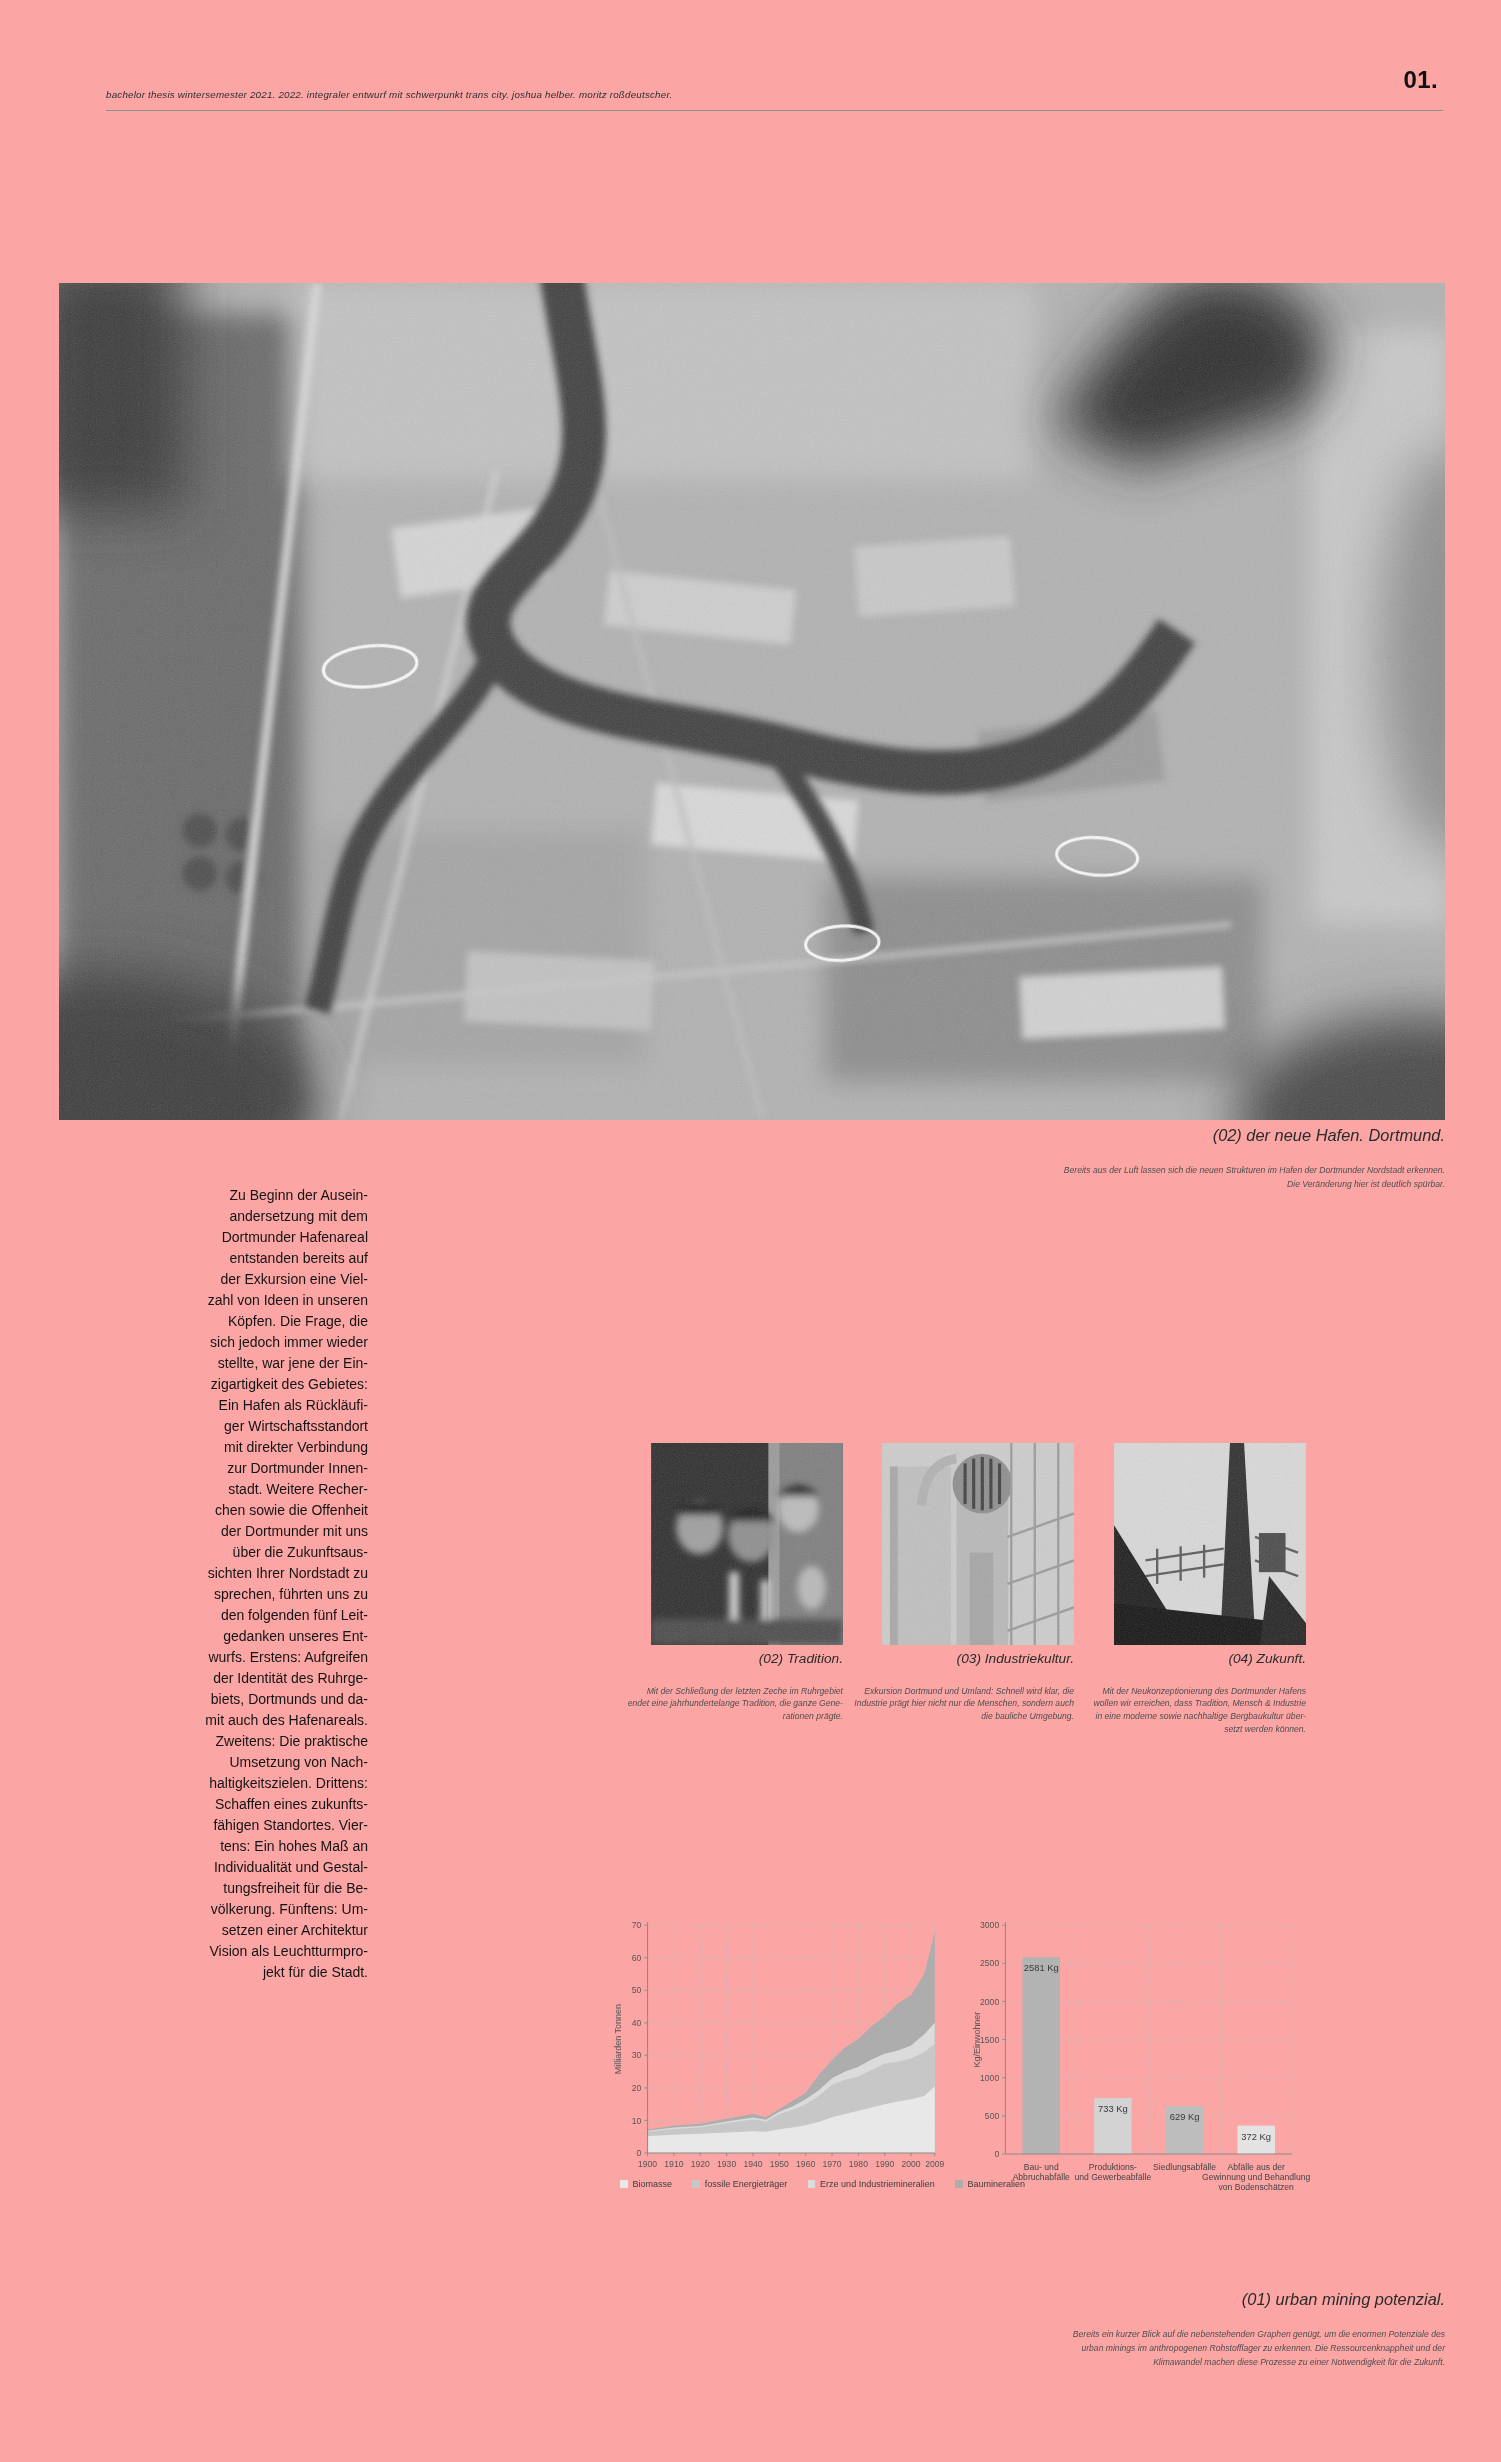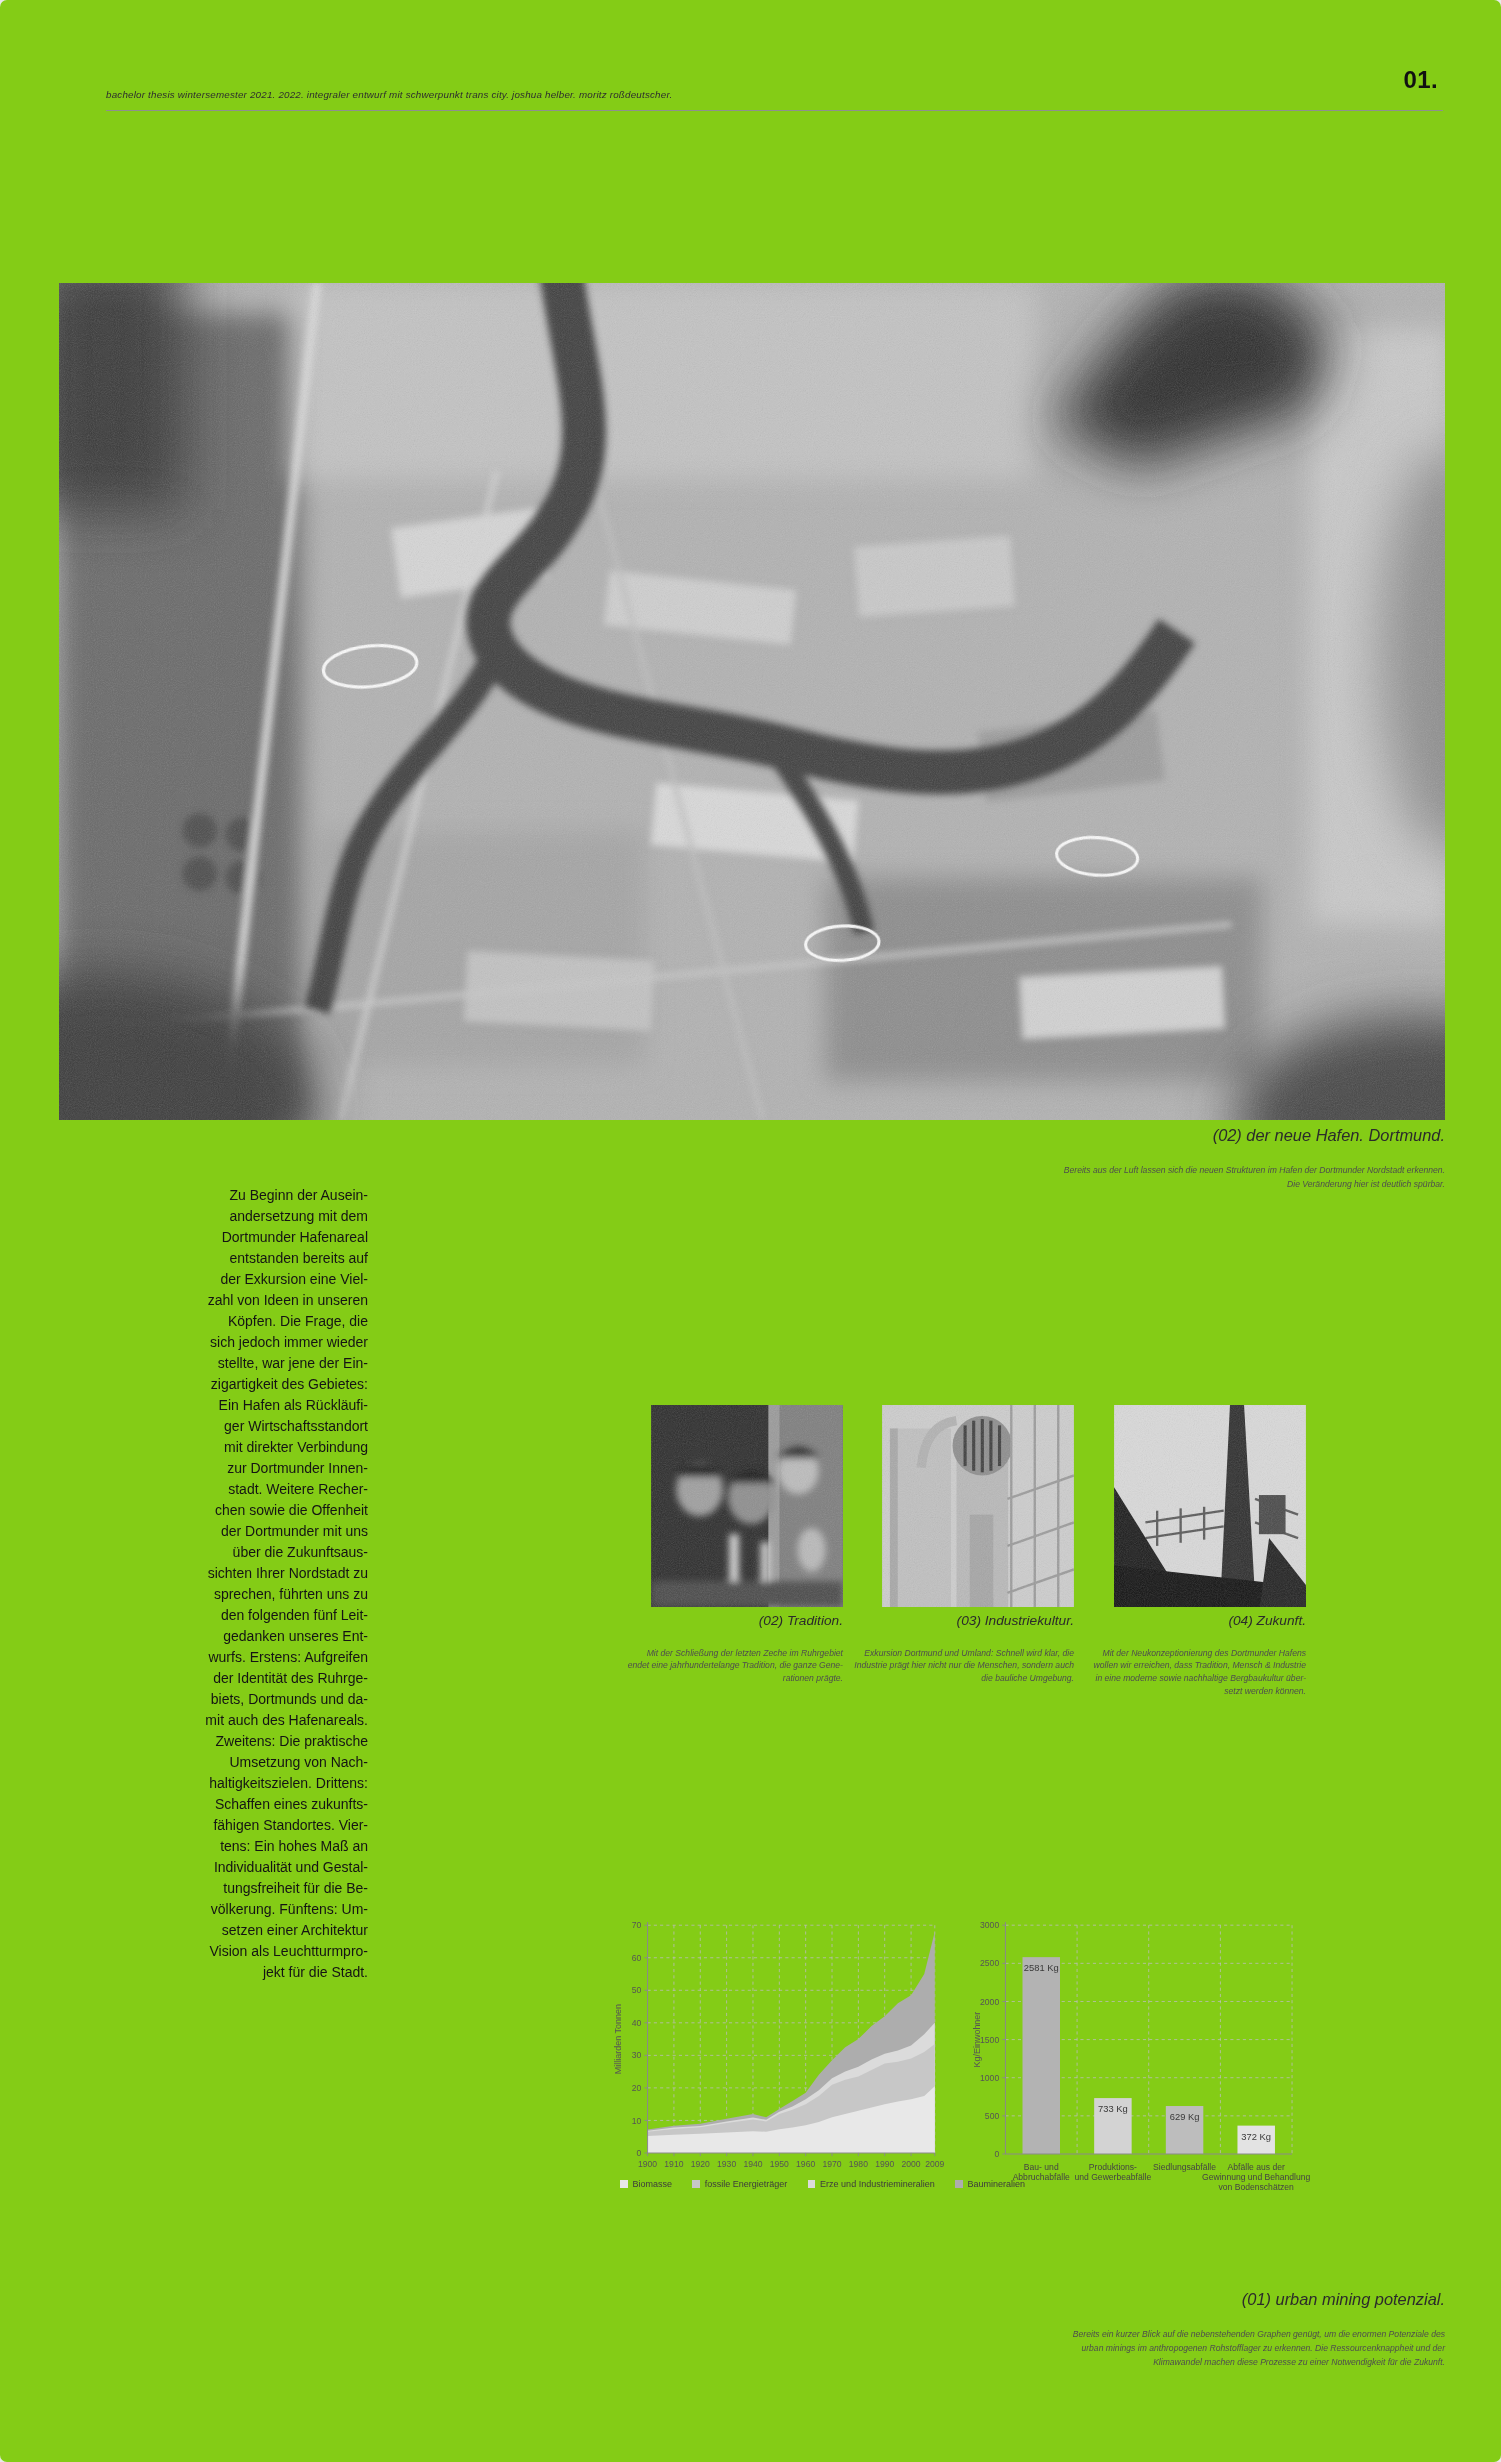--- a/index.html
+++ b/index.html
@@ -1,32 +1,32 @@
 <!DOCTYPE html>
 <html style="font-size:12.5px"><head>
 <meta charset="utf-8">
 <style>
   html,body{margin:0;padding:0;background:#e9e9e9;}
-  .page{position:relative;width:1501px;height:2462px;background:#84cc16;overflow:hidden;
-        font-family:"Liberation Sans",sans-serif;color:#161616;margin:0 auto;border-radius:7px;}
+  .page{position:relative;width:1501px;height:2462px;background:#fca5a5;overflow:hidden;
+        font-family:"Liberation Sans",sans-serif;color:#161616;margin:0 auto;}
   .hdr{position:absolute;left:106px;top:89px;font-style:italic;font-size:9.8px;color:#2e2e2e;letter-spacing:0.2px;}
   .pagenum{position:absolute;right:63px;top:66px;font-weight:700;font-size:24px;color:#111;letter-spacing:0.4px;}
   .rule{position:absolute;left:106px;right:58px;top:110px;height:1.2px;background:#8f8f8f;}
   .title{position:absolute;left:105px;top:109px;font-family:"Liberation Serif",serif;font-weight:700;
          font-size:81px;letter-spacing:-1.6px;color:#1e1e1e;}
   .aerial{position:absolute;left:59px;top:283px;width:1386px;height:837px;}
   .aerial svg{display:block;width:100%;height:100%;}
   .cap{position:absolute;text-align:right;}
   .cap-title{font-style:italic;font-size:16.4px;color:#2b2b2b;}
   .cap-sub{font-style:italic;font-size:8.6px;line-height:1.6;color:#4e4e4e;white-space:pre-line;margin-top:19px;}
   .cap01{right:56px;top:1126px;width:485px;}
   .cap05{right:56px;top:2290px;width:547px;}
   .bodycol{position:absolute;left:163px;top:1185px;width:205px;text-align:right;
            font-size:14px;line-height:21px;color:#141414;white-space:pre-line;}
-  .fig{position:absolute;top:1405px;width:192px;}
+  .fig{position:absolute;top:1443px;width:192px;}
   .fig svg{display:block;width:192px;height:202px;}
   .fig .fcap{width:223px;margin-left:-31px;text-align:right;margin-top:5.5px;}
   .fig .cap-title{font-size:13.7px;}
   .fig .cap-sub{font-size:8.6px;line-height:1.5;}
   .fig1{left:651px;} .fig2{left:882px;} .fig3{left:1114px;}
   .chart{position:absolute;}
   .chart svg{display:block;overflow:visible;}
   .areachart{left:610px;top:1908px;width:360px;height:270px;}
   .barchart{left:970px;top:1908px;width:352px;height:328px;}
   .legend{position:absolute;left:620px;top:2179px;display:flex;gap:20.3px;align-items:center;

